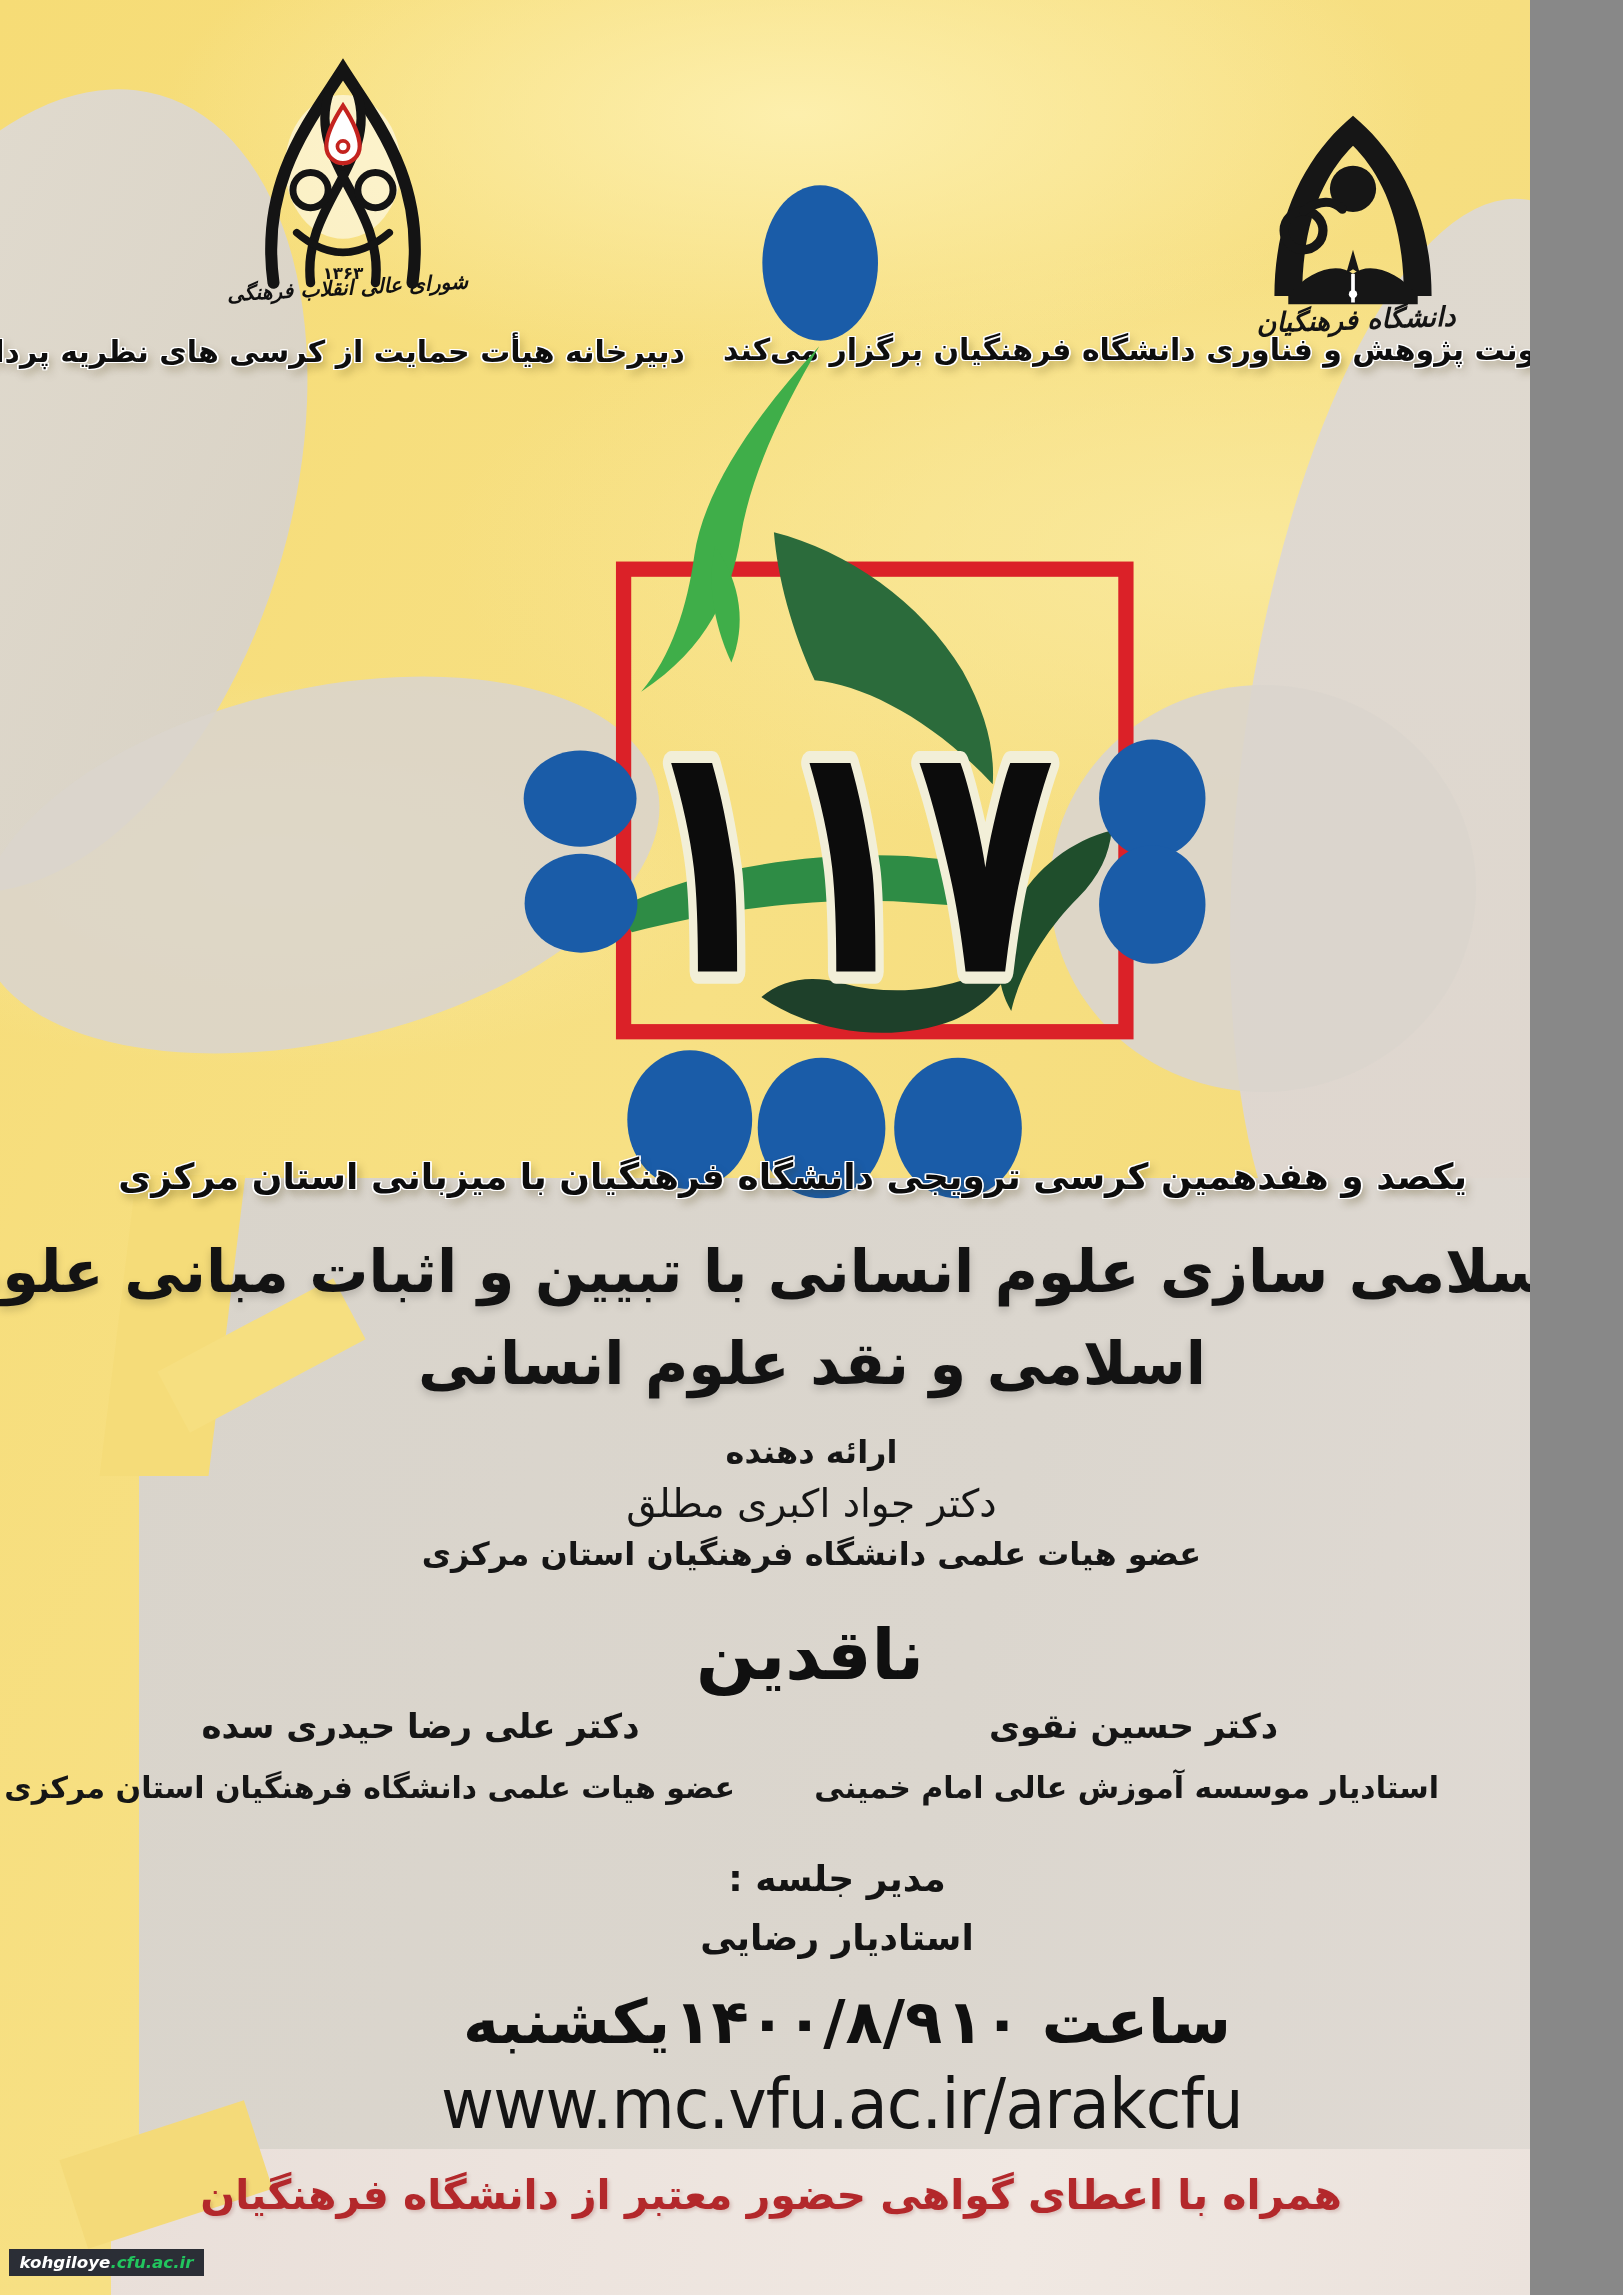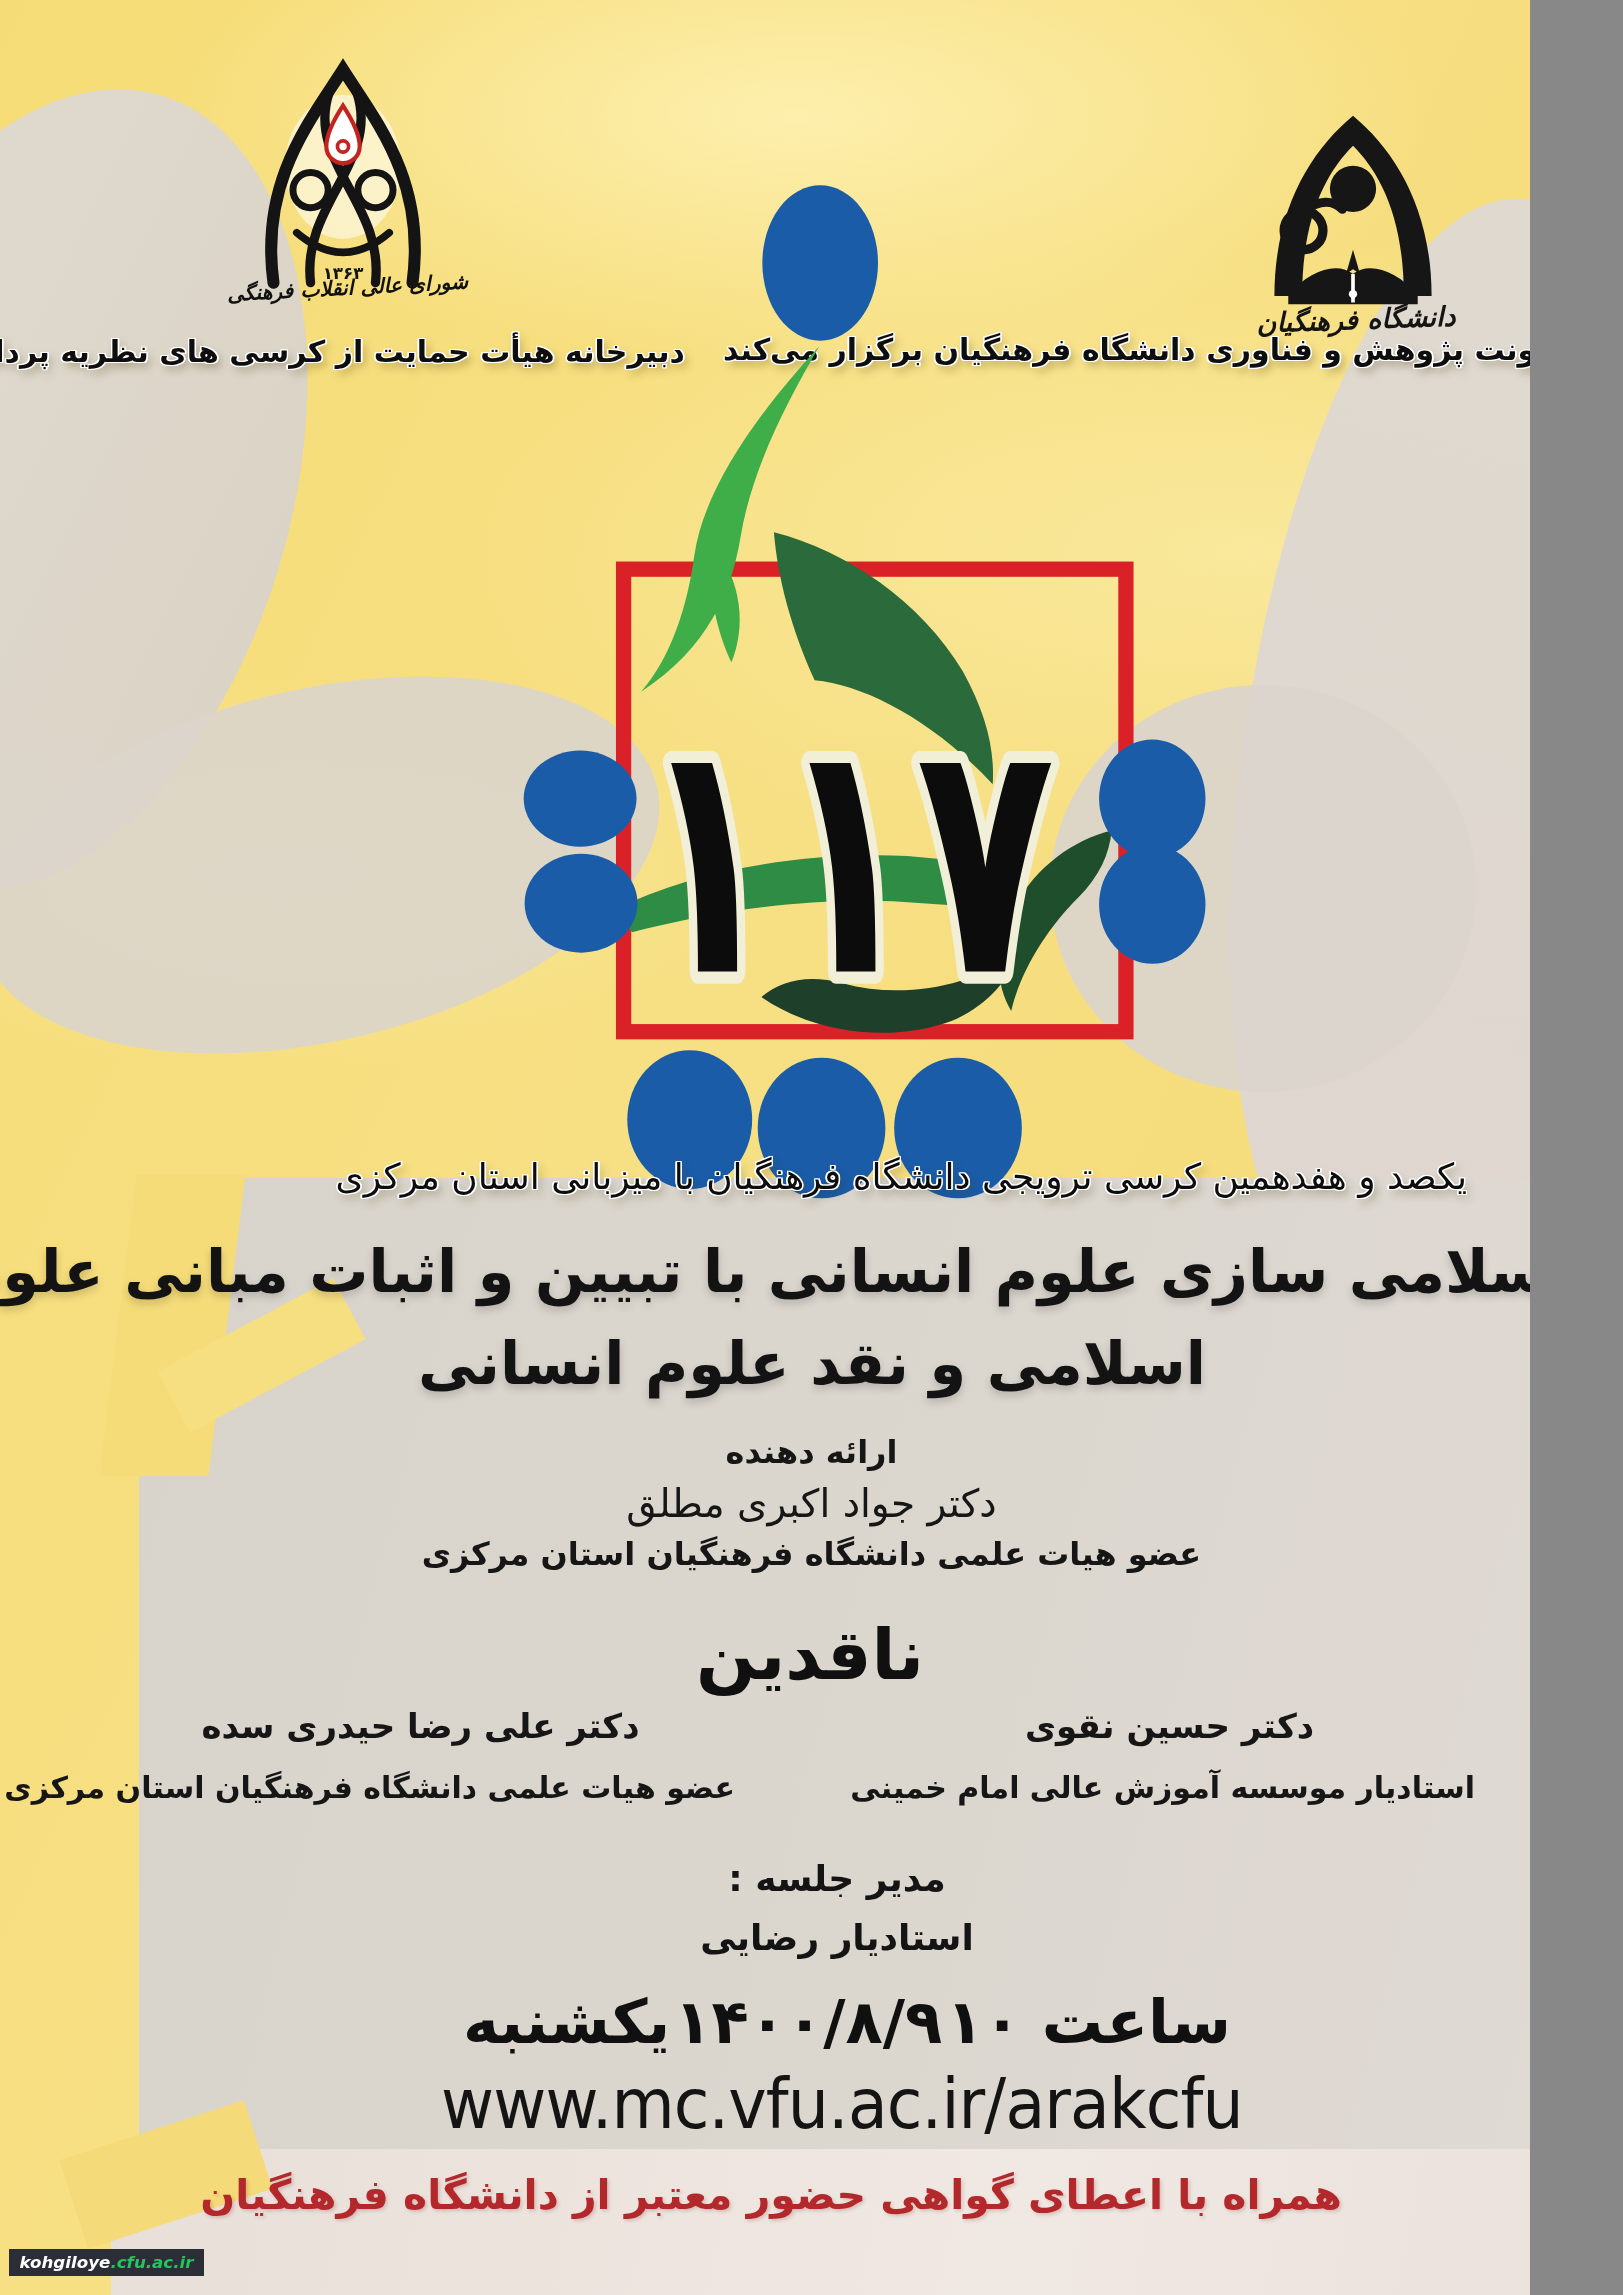--- a/index.html
+++ b/index.html
@@ -42,32 +42,32 @@
 
   
   .council-caption{left:227px; top:276px; width:231px; font-family:"DejaVu Serif",serif;
      font-style:italic; font-weight:700; font-size:20.4px; color:#111; transform:rotate(-3deg);}
   .secretariat{left:60px; top:334px; width:625px; font-weight:700; font-size:30px; color:#0e0e0e; direction:rtl;}
   .organizer{left:944px; top:332px; width:639px; font-weight:700; font-size:30px; color:#0e0e0e; direction:rtl;}
   .uni-caption{left:1217px; top:304px; width:278px; font-family:"DejaVu Serif",serif;
      font-style:italic; font-weight:700; font-size:27px; color:#141414; transform:rotate(-2deg);}
 
   
-  .series{left:472px; top:1156px; width:995px; font-weight:400; font-size:36px; color:#0d0d0d; direction:rtl;}
+  .series{left:472px; top:1156px; width:995px; font-weight:700; font-size:36px; color:#0d0d0d; direction:rtl;}
   .title{left:56px; top:1226px; width:1512px; font-weight:700; font-size:59px; line-height:92px;
      color:#131313; direction:rtl;}
   .presenter{left:395px; top:1433px; width:833px; color:#161616; direction:rtl;}
   .presenter .lbl{font-weight:700; font-size:32px; margin-bottom:10.2px;}
   .presenter .nm{font-weight:400; font-size:39px; margin-bottom:9.3px;}
   .presenter .af{font-weight:700; font-size:32px;}
   .critics-label{left:440px; top:1614px; width:740px; font-weight:700; font-size:70px; color:#101010; direction:rtl;}
   .critic{color:#161616; direction:rtl;}
   .critic .nm{font-weight:700; font-size:34px; margin-bottom:24px;}
   .critic .af{font-weight:700; font-size:30px;}
-  .critic.right{left:864px; top:1706px; width:611px;}
+  .critic.right{left:828px; top:1706px; width:611px;}
   .critic.left{left:106px; top:1706px; width:629px;}
   .chair{left:467px; top:1858px; width:740px; color:#141414; direction:rtl;}
   .chair .lbl{font-weight:700; font-size:36px; margin-bottom:17.6px;}
   .chair .nm{font-weight:700; font-size:36px;}
   .date-row{left:463px; top:1986px; width:768px; display:flex; flex-direction:row-reverse;
      justify-content:space-between; align-items:baseline; font-weight:700; font-size:61px; color:#101010; direction:rtl;}
   .url{left:416px; top:2064px; width:833px; font-weight:400; font-size:69px; letter-spacing:-0.9px;
      color:#141414; direction:ltr; transform:scaleX(.94);}
   .note{left:278px; top:2171px; width:1064px; font-weight:700; font-size:41px; color:#B3282B; direction:rtl;
      text-shadow:1.9px 2.3px 3.7px rgba(120,30,30,.2);}

